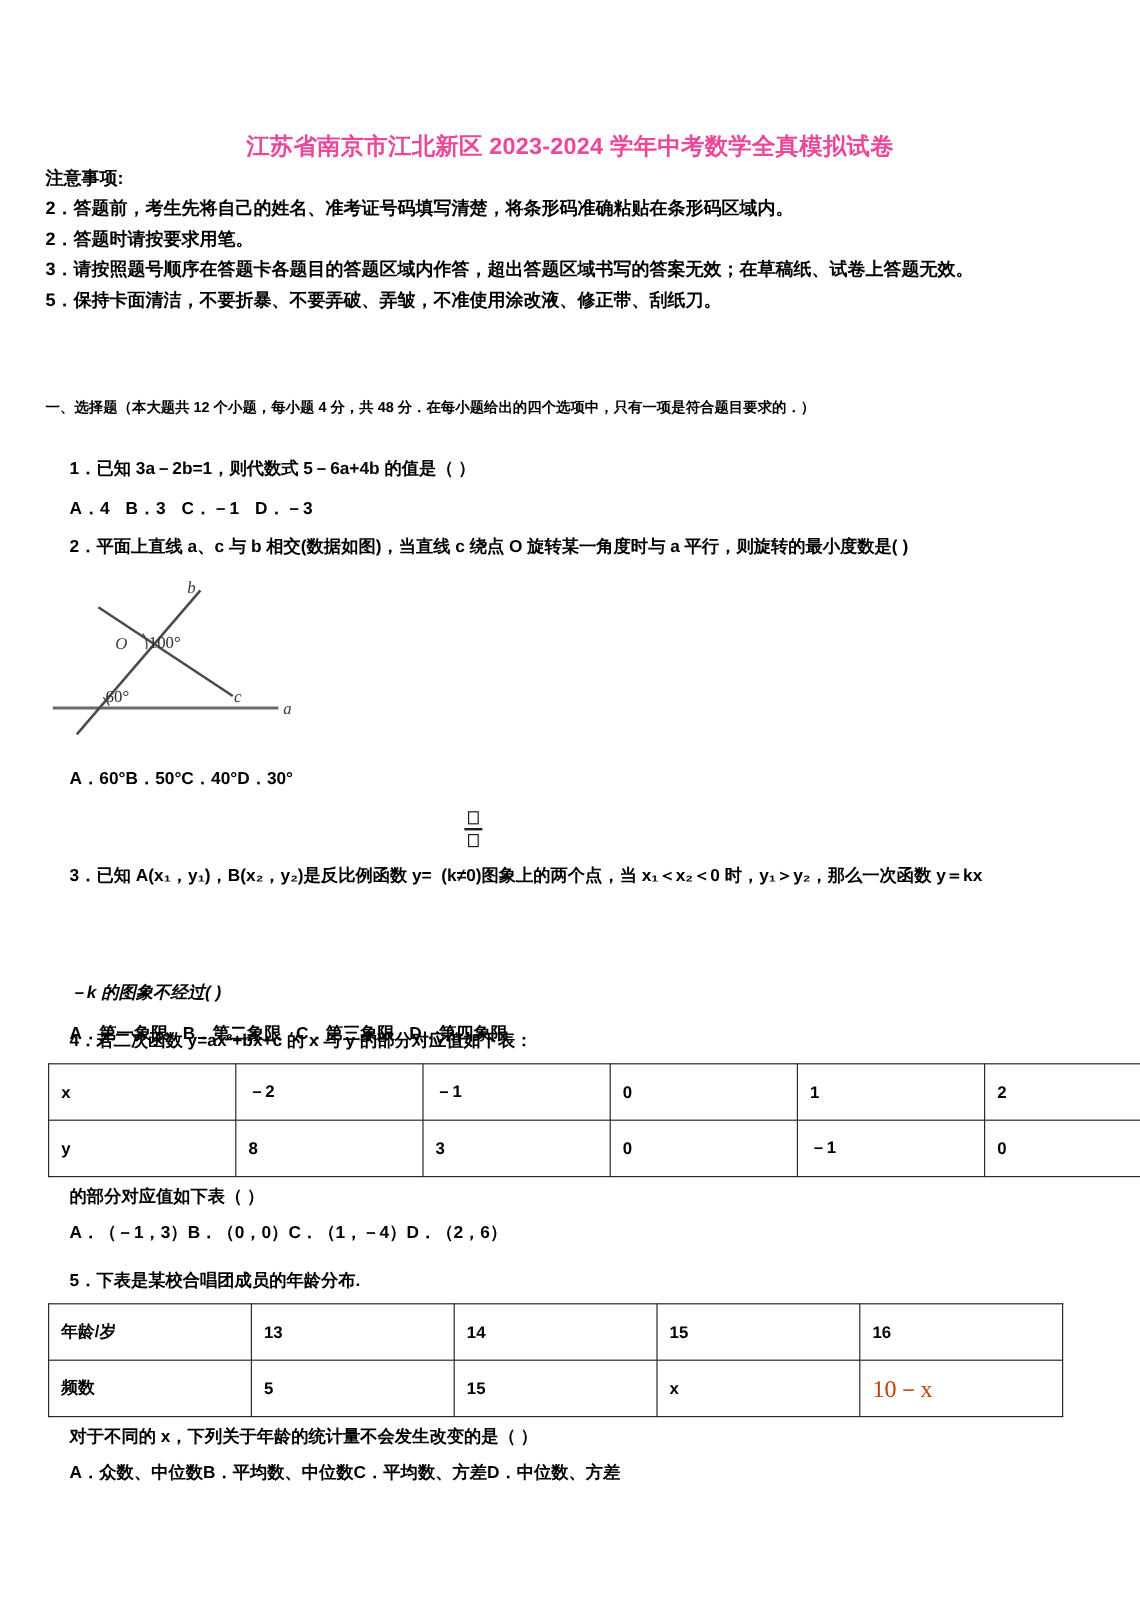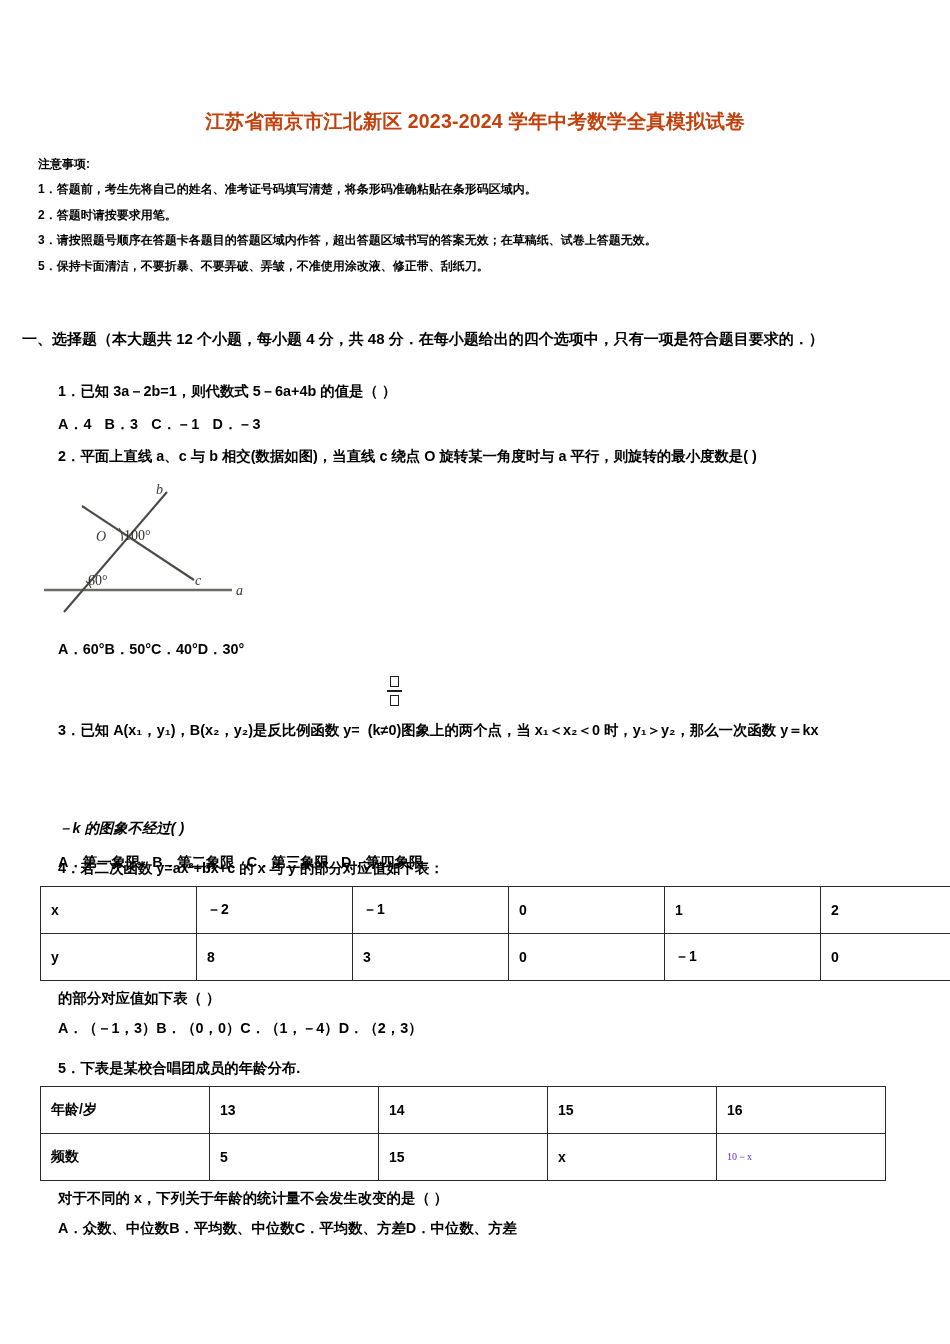--- a/index.html
+++ b/index.html
@@ -27,57 +27,57 @@
   .doc-title {
     position: absolute;
     left: 0;
     top: 108px;
     width: 950px;
     text-align: center;
     font-family: "Liberation Sans", "DejaVu Sans", sans-serif;
     font-weight: bold;
     font-size: 19.5px;
     letter-spacing: 0.2px;
-    color: #c2410c;
+    color: #ec4899;
   }
 
   
   .notice {
     position: absolute;
     left: 38px;
-    top: 152px;
+    top: 136px;
     width: 890px;
     font-family: "Liberation Sans", "DejaVu Sans", sans-serif;
     font-weight: bold;
-    font-size: 12px;
+    font-size: 15px;
     line-height: 25.4px;
     color: #000;
   }
   .notice-line { white-space: nowrap; }
 
   
   .txt {
     position: absolute;
     font-family: "Liberation Sans", "DejaVu Sans", sans-serif;
     font-weight: bold;
     font-size: 14.4px;
     line-height: 24px;
     color: #000;
     white-space: nowrap;
     margin-left: 20px;
   }
 
   .sec-head {
     position: absolute;
-    left: 22px;
+    left: 38px;
     top: 326px;
     width: 880px;
     font-family: "Liberation Sans", "DejaVu Sans", sans-serif;
     font-weight: bold;
-    font-size: 15px;
+    font-size: 12px;
     line-height: 26px;
     color: #000;
   }
 
   .q1      { left: 38px;  top: 379px; }
   .q1opts  { left: 38px;  top: 412px; letter-spacing: 0.3px; }
   .q2      { left: 38px;  top: 444px; }
   .q2opts  { left: 38px;  top: 637px; width: 620px; }
   .q3      { left: 38px;  top: 718px; }
   .q3cont  { left: 38px;  top: 816px; font-style: italic; }
@@ -151,34 +151,34 @@
     background: #fff;
   }
   #table-quadratic { left: 40px; top: 886px; width: 872px; }
   #table-quadratic td { width: 145px; }
   #table-ages { left: 40px; top: 1086px; width: 790px; }
   #table-ages td { width: 158px; }
 
   .expr-serif {
     font-family: "Liberation Serif", "DejaVu Serif", serif;
     font-weight: normal;
-    font-size: 10px;
-    color: #6d28d9;
+    font-size: 20px;
+    color: #c2410c;
   }
 </style>
 </head>
 <body>
 
 <div class="page">
 
   <div class="doc-title">江苏省南京市江北新区 2023-2024 学年中考数学全真模拟试卷</div>
 
   <div class="notice">
     <div class="notice-line">注意事项:</div>
-    <div class="notice-line">1．答题前，考生先将自己的姓名、准考证号码填写清楚，将条形码准确粘贴在条形码区域内。</div>
+    <div class="notice-line">2．答题前，考生先将自己的姓名、准考证号码填写清楚，将条形码准确粘贴在条形码区域内。</div>
     <div class="notice-line">2．答题时请按要求用笔。</div>
     <div class="notice-line">3．请按照题号顺序在答题卡各题目的答题区域内作答，超出答题区域书写的答案无效；在草稿纸、试卷上答题无效。</div>
     <div class="notice-line">5．保持卡面清洁，不要折暴、不要弄破、弄皱，不准使用涂改液、修正带、刮纸刀。</div>
   </div>
 
   <div class="sec-head">一、选择题（本大题共 12 个小题，每小题 4 分，共 48 分．在每小题给出的四个选项中，只有一项是符合题目要求的．）</div>
 
   <div class="txt q1">1．已知 3a－2b=1，则代数式 5－6a+4b 的值是（       ）</div>
   <div class="txt q1opts">
     <span class="opt">A．4</span>&nbsp;&nbsp;
@@ -249,21 +249,21 @@
         <td>3</td>
         <td>0</td>
         <td>－1</td>
         <td>0</td>
       </tr>
     </tbody>
   </table>
 
   <div class="txt q4after">的部分对应值如下表（       ）</div>
   <div class="txt q4opts sp-q4">
-    <span class="opt">A．（－1，3）</span><span class="opt">B．（0，0）</span><span class="opt">C．（1，－4）</span><span class="opt">D．（2，3）</span>
+    <span class="opt">A．（－1，3）</span><span class="opt">B．（0，0）</span><span class="opt">C．（1，－4）</span><span class="opt">D．（2，6）</span>
   </div>
 
   <div class="txt q5">5．下表是某校合唱团成员的年龄分布.</div>
 
   <table class="grid" id="table-ages">
     <tbody>
       <tr>
         <td>年龄/岁</td>
         <td>13</td>
         <td>14</td>

